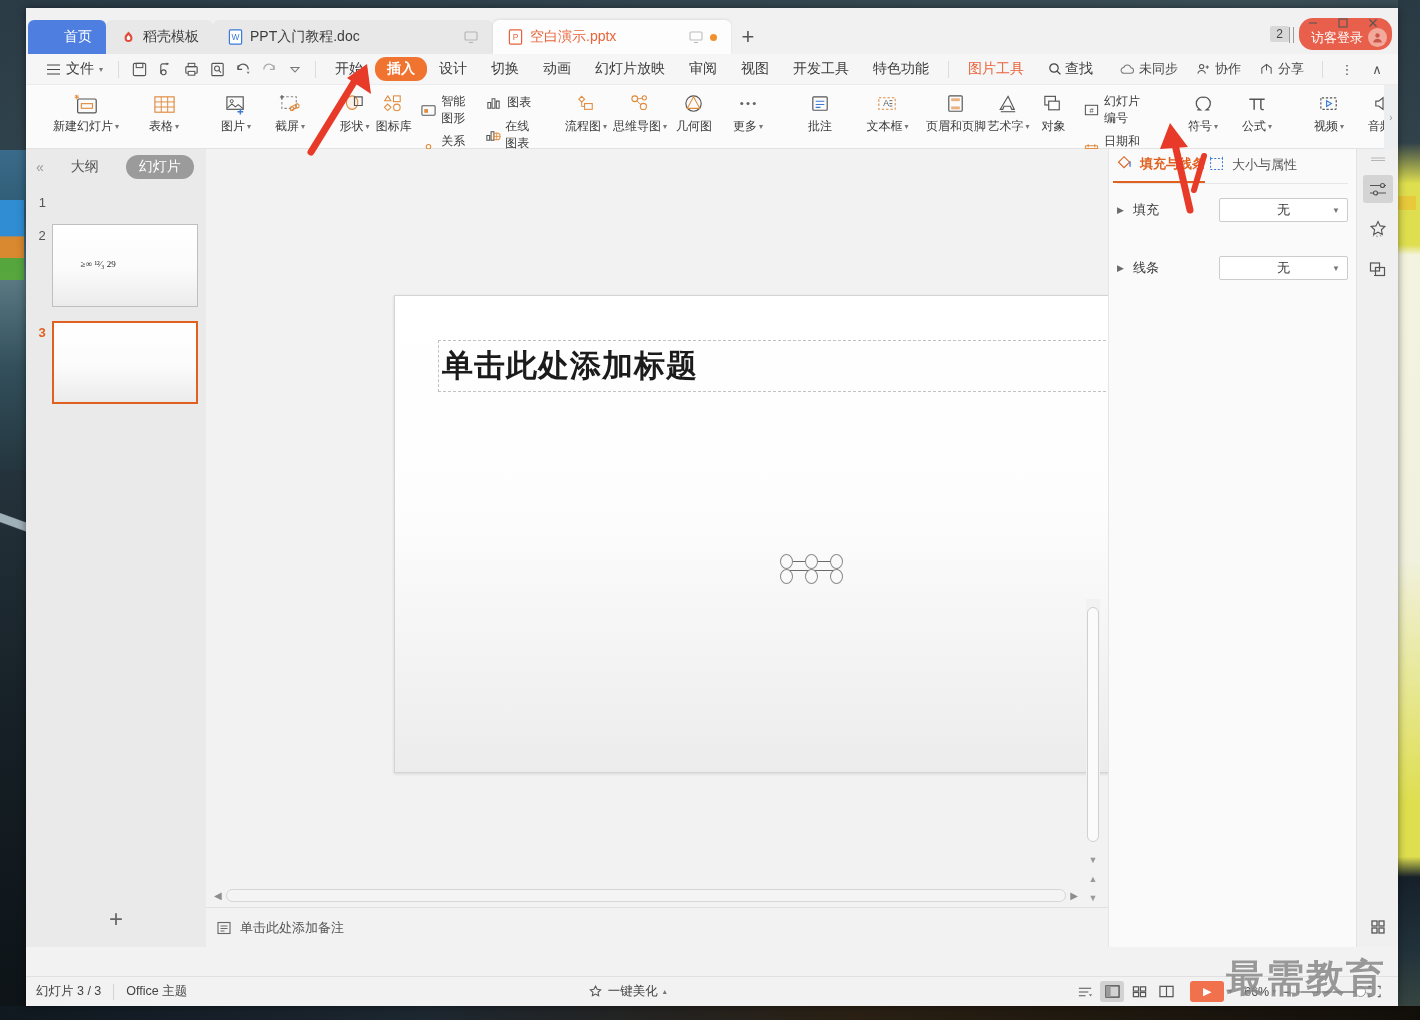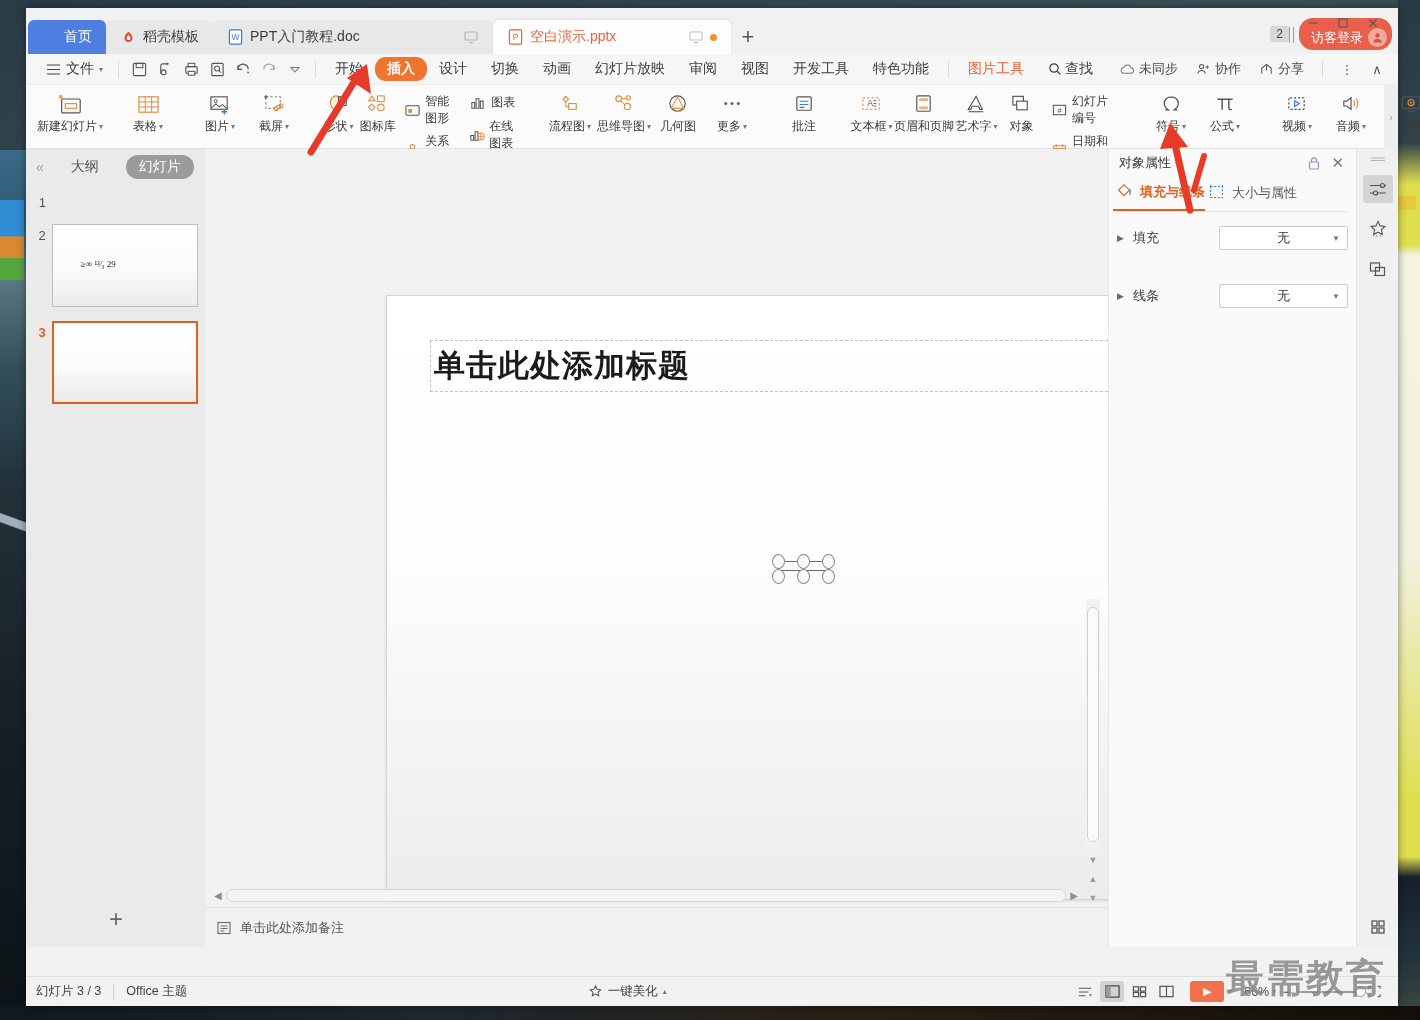--- a/index.html
+++ b/index.html
@@ -116,21 +116,21 @@
   .ribbon {
     height: 64px; background: #fbfbfb; display: flex; align-items: stretch;
     padding: 2px 0 0 6px; position: relative; border-bottom: 1px solid #e3e3e3;
   }
   .rgrp { display: flex; align-items: flex-start; padding: 0 5px; }
   .rgsep { width: 1px; background: #e6e6e6; margin: 6px 4px 10px; }
   .rbtn {
     width: 54px; display: flex; flex-direction: column; align-items: center;
     padding-top: 4px; font-size: 12px; color: #3a3a3a; line-height: 15px;
   }
-  .rbtn.wide { width: 66px; }
+  .rbtn.wide { width: 66px; margin-left: 16px; }
   .rbtn .ri { height: 28px; display: flex; align-items: center; justify-content: center; }
   .rbtn .rl { display: flex; align-items: center; gap: 2px; white-space: nowrap; }
   .caret { font-size: 8px; color: #777; }
   .rstack { display: flex; flex-direction: column; justify-content: center; gap: 2px; padding: 4px 4px 0; }
   .rsm { display: flex; align-items: center; gap: 4px; font-size: 12px; color: #3a3a3a; padding: 2px 3px;}
   .rsm .ri { width: 19px; height: 19px; display: flex; align-items: center; justify-content: center;}
   .ribbon-right-edge{
     position:absolute; right:0; top:0; width:14px; height:64px; background:#eceef0;
     display:flex;align-items:center;justify-content:center;font-size:10px;color:#999;
   }
@@ -154,21 +154,21 @@
   }
   .thumb.sel { border: 2px solid #e0611f; }
   .thumb-t1 { position:absolute; left:0; right:0; top:22px; text-align:center; font-size:8px; font-weight:700; color:#2b2b2b;}
   .thumb-t2 { position:absolute; left:0; right:0; top:33px; text-align:center; font-size:4px; color:#555;}
   .thumb-eq { position:absolute; left:28px; top:34px; font-size:9px; color:#222; font-family:"Liberation Serif", serif;}
   .addslide { height: 56px; display: flex; align-items: center; justify-content: center; color: #666; font-size: 24px; font-weight: 300;}
 
   
   .editor { flex: 1; position: relative; background: #f2f2f2; }
   .slide-canvas {
-    position: absolute; left: 180px; top: 146px; width: 848px; height: 605px;
+    position: absolute; left: 188px; top: 146px; width: 848px; height: 478px;
     background: linear-gradient(180deg,#ffffff 0%,#fdfdfd 45%,#ececec 100%);
     border: 1px solid #d4d4d4; box-shadow: 0 1px 3px rgba(0,0,0,.12);
   }
   .title-ph {
     position: absolute; left: 43px; top: 44px; width: 763px; height: 52px;
     border: 1px dashed #c2c2c2; display: flex; align-items: center; padding-left: 3px;
   }
   .title-ph span { font-size: 31px; font-weight: 700; color: #1b1b1b; letter-spacing:1px;}
   .eqsel { position: absolute; left: 385px; top: 258px; width: 64px; height: 24px; }
   .eqsel .box { position: absolute; inset: 7px 6px; border: 1px solid #6b6b6b; }
@@ -885,32 +885,20 @@
             <svg width="16" height="16" viewBox="0 0 16 16">
                 <rect x="2" y="2.5" width="12" height="11" fill="none" stroke="#666" stroke-width="1.1"></rect>
                 <path d="M4.5 6h7M4.5 8.5h7M4.5 11h4" stroke="#666" stroke-width="1"></path>
               </svg>
           </span>
           <span>单击此处添加备注</span>
         </div>
       </div>
 
       <div class="proppane">
-        <div class="prophead">
-          <span>对象属性</span>
-          <span class="caret"><span>▾</span></span>
-          <span class="sp"></span>
-          <span class="prop-ic">
-            <svg width="14" height="15" viewBox="0 0 14 15">
-                <rect x="2.5" y="6" width="9" height="7" rx="1" fill="none" stroke="#8d94c9" stroke-width="1.2"></rect>
-                <path d="M4.6 6V4.3a2.4 2.4 0 0 1 4.8 0V6" fill="none" stroke="#8d94c9" stroke-width="1.2"></path>
-              </svg>
-          </span>
-          <span class="prop-x"><span>✕</span></span>
-        </div>
 
         <div class="proptabs">
           <div class="ptab sel">
             <span>
               <svg width="24" height="22" viewBox="0 0 26 24">
                   <path d="M6 10l6-6 6 6-6 6z" fill="none" stroke="#e0611f" stroke-width="1.2"></path>
                   <path d="M18.5 9v6" stroke="#3b7ad9" stroke-width="1.4"></path>
                 </svg>
             </span>
             <span>填充与线条</span>

